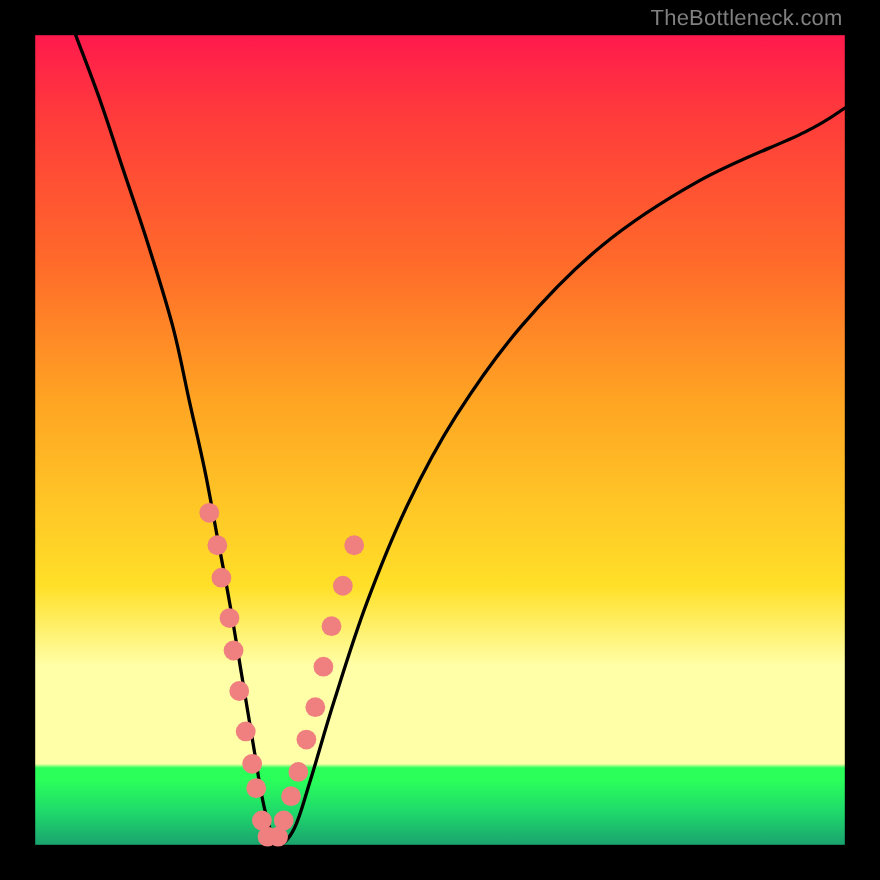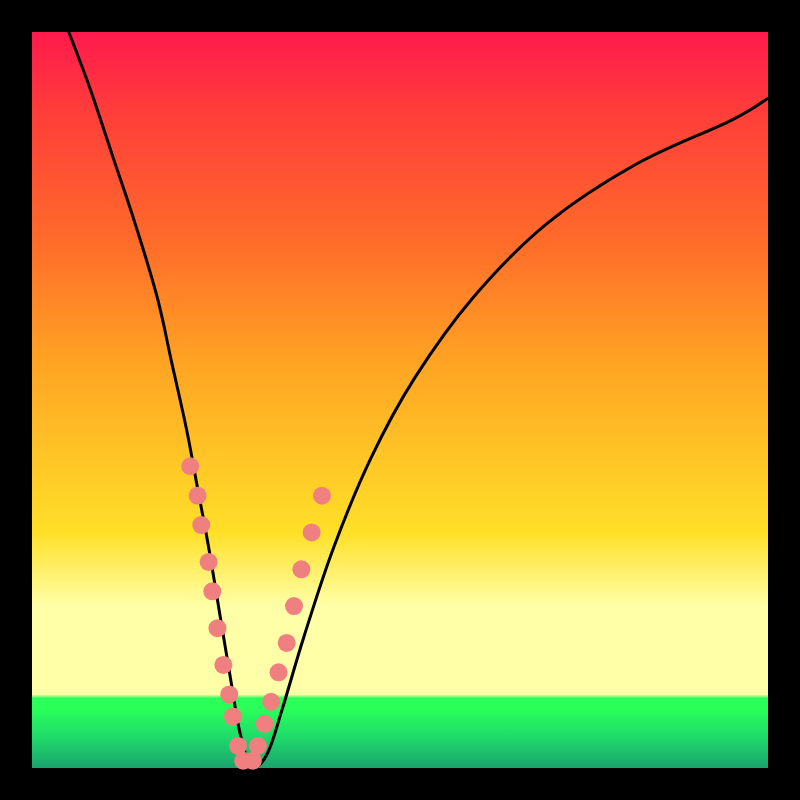--- a/index.html
+++ b/index.html
@@ -60,20 +60,21 @@
     height: 736px;
     overflow: visible;
     pointer-events: none;
   }
 </style>
 </head>
 <body>
 
 <div class="chart-container">
 
+  <span class="watermark">TheBottleneck.com</span>
 
   <div class="plot-area">
     <svg class="curve-layer" viewBox="0 0 736 736" preserveAspectRatio="none">
       <g id="svg-root">
           <path d="M 36.800000000000004 0 C 40.77440000000001 10.598399999999998, 50.931200000000004 36.358399999999996, 58.88 58.879999999999995 C 66.8288 81.4016, 73.01119999999999 101.2736, 80.96 125.12 C 88.9088 148.96640000000002, 95.0912 166.18880000000001, 103.04 191.36 C 110.98880000000001 216.5312, 118.49600000000001 239.78879999999998, 125.12 264.96 C 131.744 290.1312, 134.5408 307.3536, 139.84 331.2 C 145.13920000000002 355.0464, 149.9232 374.9184, 154.56 397.44 C 159.1968 419.9616, 161.6256 435.1232, 165.6 456.32 C 169.5744 477.5168, 172.66559999999998 492.6784, 176.64 515.2 C 180.6144 537.7216000000001, 183.7056 557.5936, 187.68 581.44 C 191.6544 605.2864000000001, 195.40800000000002 627.8080000000001, 198.72000000000003 647.6800000000001 C 202.03200000000004 667.552, 203.43040000000002 678.5920000000001, 206.08 691.84 C 208.7296 705.088, 210.7904 713.3312, 213.44 721.28 C 216.0896 729.2288, 216.82559999999998 736, 220.79999999999998 736 C 224.77439999999999 736, 230.2208 731.8783999999999, 235.52 721.28 C 240.81920000000002 710.6816, 243.616 698.3168000000001, 250.24 677.12 C 256.86400000000003 655.9232, 263.0464 632.6655999999999, 272.32 603.52 C 281.5936 574.3744, 289.8368 546.9952000000001, 301.76 515.2 C 313.6832 483.4048, 323.9872 457.35040000000004, 338.56 426.88 C 353.13280000000003 396.40959999999995, 364.17280000000005 375.06559999999996, 382.72 345.91999999999996 C 401.2672 316.77439999999996, 417.7536 292.78079999999994, 441.59999999999997 264.96 C 465.4463999999999 237.1392, 486.05439999999993 215.2064, 515.1999999999999 191.36 C 544.3455999999999 167.51360000000003, 570.4 151.02720000000002, 603.52 132.48000000000002 C 636.64 113.93280000000003, 675.3535999999999 100.24320000000006, 699.1999999999999 88.32000000000005 C 723.0464 76.39680000000004, 729.376 70.21440000000001, 736 66.24000000000001" fill="none" stroke="#000000" stroke-width="3" stroke-linecap="round"></path>
           <circle cx="158.24" cy="434.24" r="9" fill="#f08080"></circle>
           <circle cx="165.6" cy="463.68" r="9" fill="#f08080"></circle>
           <circle cx="169.28" cy="493.12" r="9" fill="#f08080"></circle>
           <circle cx="176.64" cy="529.92" r="9" fill="#f08080"></circle>
           <circle cx="180.32" cy="559.36" r="9" fill="#f08080"></circle>

